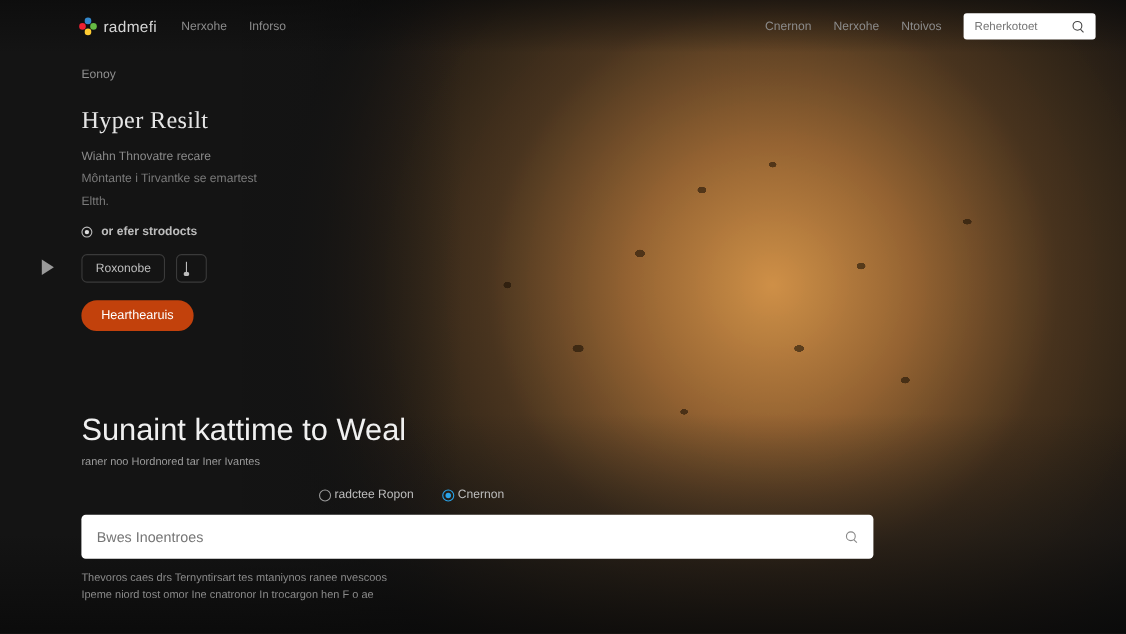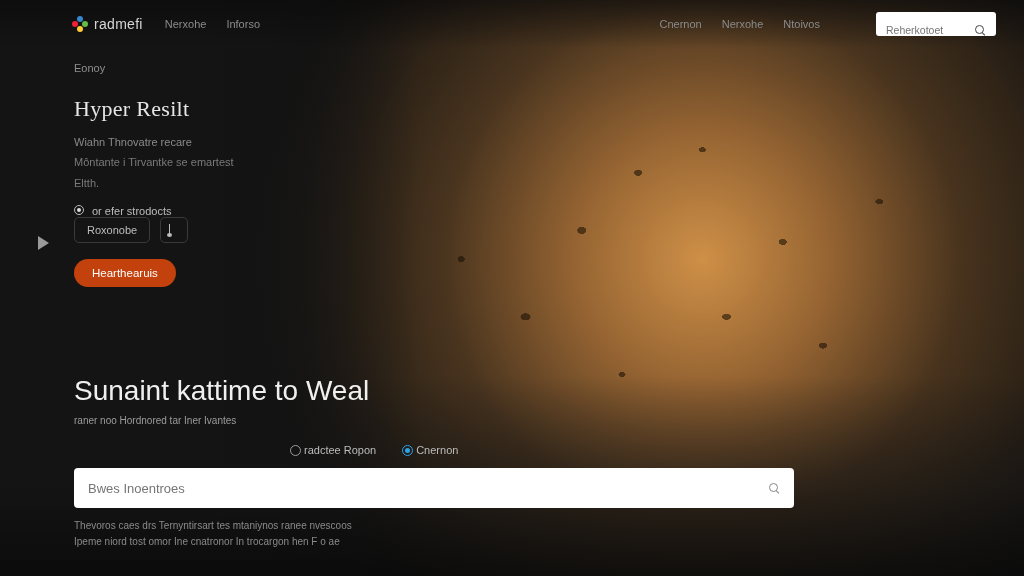--- a/index.html
+++ b/index.html
@@ -70,24 +70,24 @@
   }
   .logo-mark .d1{ background:#e23; left:0; top:5px;}
   .logo-mark .d2{ background:#38c; left:5px; top:0;}
   .logo-mark .d3{ background:#6b4; left:10px; top:5px;}
   .logo-mark .d4{ background:#fc3; left:5px; top:10px;}
   .nav-left { display:flex; gap:20px; }
   .nav-left a, .nav-right a { color:#8b8b8b; text-decoration:none; cursor:pointer;}
   .spacer { flex:1; }
   .nav-right { display:flex; gap:20px; align-items:center;}
   .header-search {
-    display:flex; align-items:flex-end;
+    display:flex; align-items:center;
     background:#fff; color:#444; border-radius:3px;
     height:24px; padding:0 6px 0 10px; gap:6px;
-    font-size:10.5px; min-width:120px;margin-left:36px;
+    font-size:10.5px; min-width:120px;
   }
   .header-search input{
     border:none; outline:none; font-size:10.5px; width:82px; color:#555; background:transparent;
   }
   .mag {
     width:12px; height:12px; flex:0 0 12px; position:relative;
   }
   .mag::before{
     content:""; position:absolute; left:1px; top:1px; width:7px; height:7px; border:1.3px solid currentColor; border-radius:50%;
   }
@@ -98,21 +98,21 @@
   
   .panel {
     position:relative; z-index:5;
     padding: 14px 0 0 74px;
     width: 400px;
   }
   .eyebrow { font-size:11px; color:#8f8f8f; margin-bottom:22px;}
   .panel h2 { font-size:22px; font-weight:500; color:#e6e6e6; margin-bottom:14px; font-family: Georgia, 'Times New Roman', serif; letter-spacing:.3px;}
   .subline { font-size:11px; color:#8a8a8a; margin-bottom:6px;}
   .subline2 { font-size:11px; color:#7a7a7a; margin-bottom:4px; line-height:1.5;}
-  .radio-row { display:flex; gap:8px; font-size:11px; color:#bdbdbd; margin-top:14px; }
+  .radio-row { display:flex; align-items:center; gap:8px; font-size:11px; color:#bdbdbd; margin-top:14px; margin-bottom:14px;font-weight:bold;}
   .radio {
     width:10px; height:10px; border:1.5px solid #bbb; border-radius:50%;
     display:inline-flex; align-items:center; justify-content:center; cursor:pointer;
   }
   .radio.checked::after{ content:""; width:4px; height:4px; background:#ddd; border-radius:50%;}
   .button-row { display:flex; gap:10px; margin-bottom:16px;}
   .btn-ghost {
     border:1px solid #3a3a3a; background:transparent; color:#bdbdbd;
     font-size:11px; padding:6px 12px; border-radius:5px; cursor:pointer;
     display:flex; align-items:center; gap:6px;

